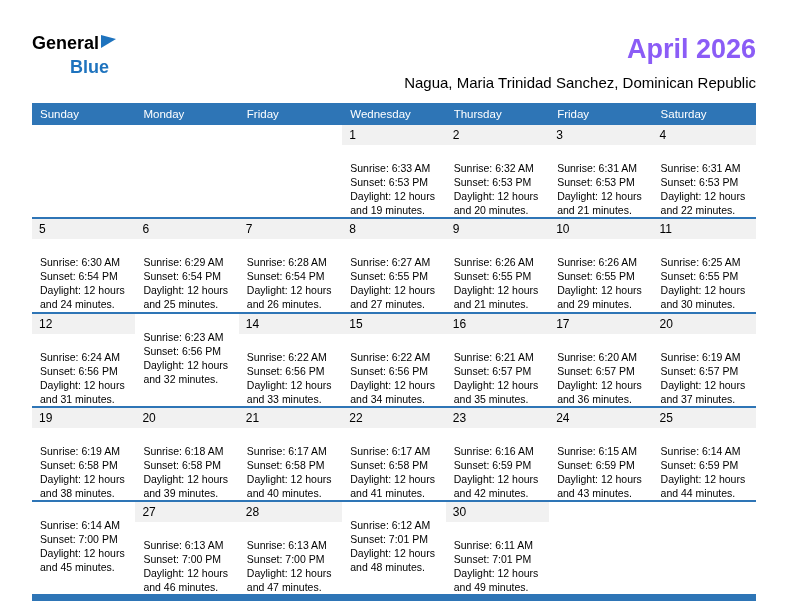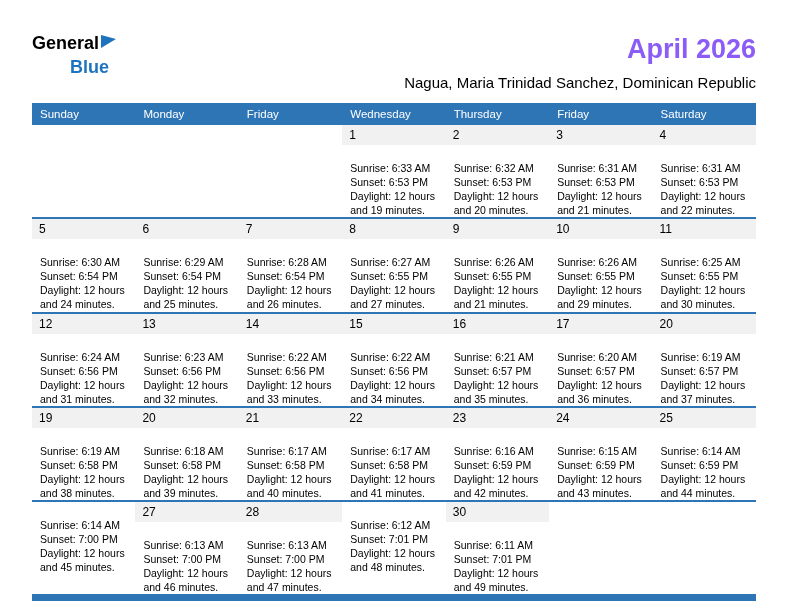--- a/index.html
+++ b/index.html
@@ -191,21 +191,20 @@
           <div class="day-cell">
             <div class="num-band"><span class="day-num">12</span></div>
             <div class="day-info">
               <div class="info-line">Sunrise: 6:24 AM</div>
               <div class="info-line">Sunset: 6:56 PM</div>
               <div class="info-line">Daylight: 12 hours</div>
               <div class="info-line">and 31 minutes.</div>
             </div>
           </div>
           <div class="day-cell">
-            <div class="num-band"><span class="day-num">13</span></div>
             <div class="day-info">
               <div class="info-line">Sunrise: 6:23 AM</div>
               <div class="info-line">Sunset: 6:56 PM</div>
               <div class="info-line">Daylight: 12 hours</div>
               <div class="info-line">and 32 minutes.</div>
             </div>
           </div>
           <div class="day-cell">
             <div class="num-band"><span class="day-num">14</span></div>
             <div class="day-info">

